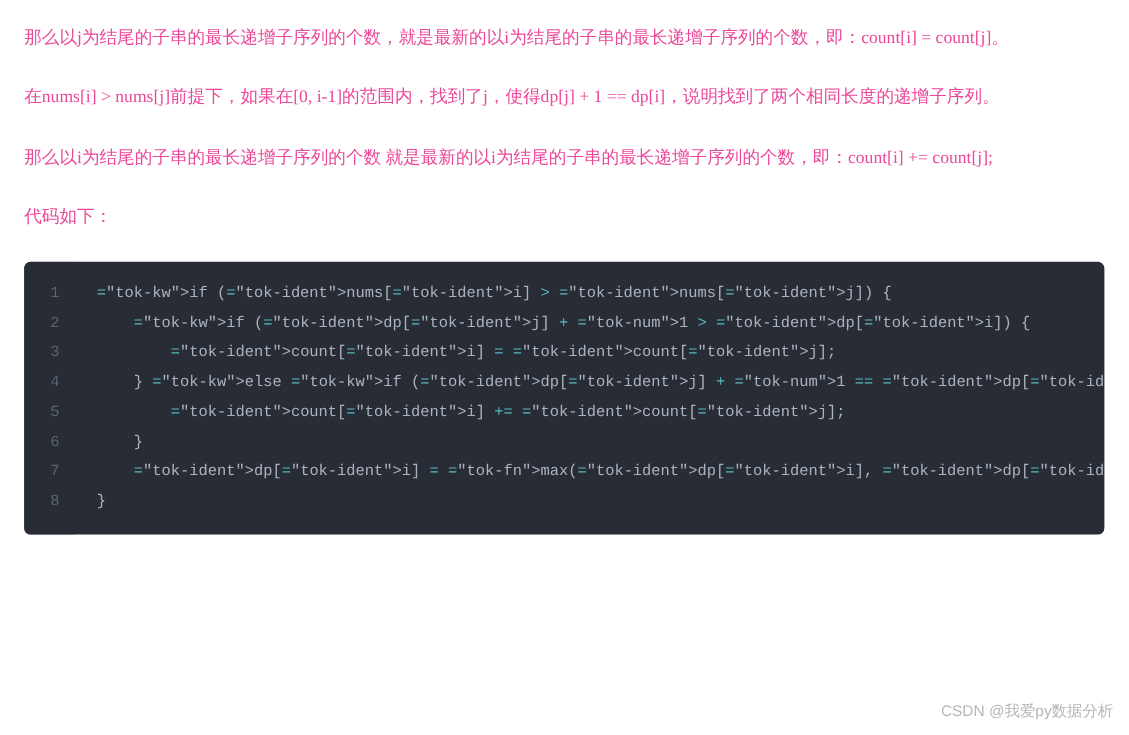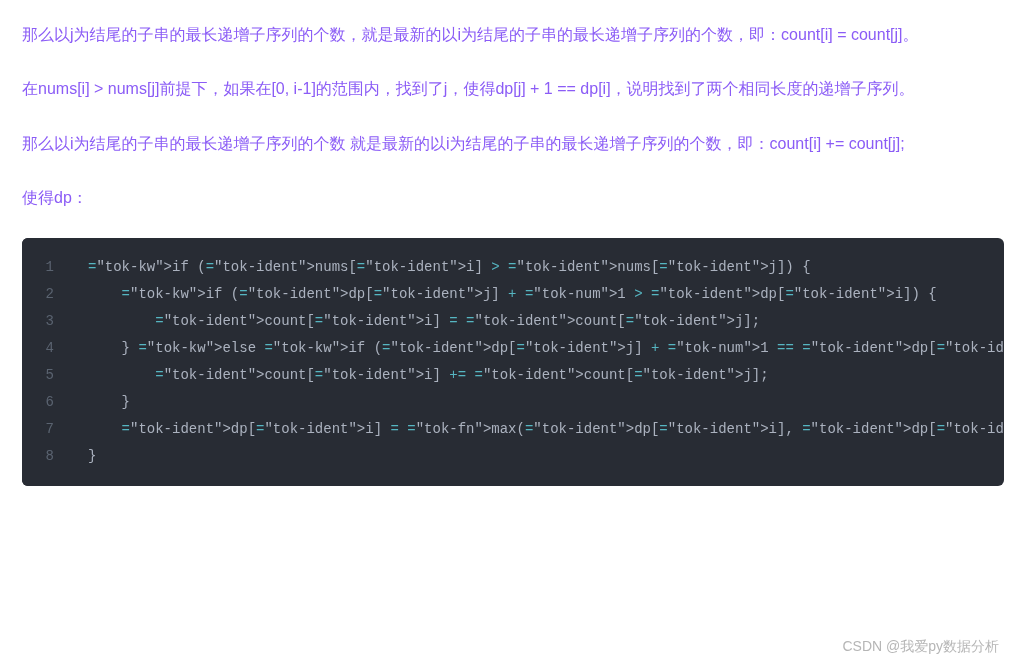--- a/index.html
+++ b/index.html
@@ -7,21 +7,22 @@
       font-family: -apple-system, BlinkMacSystemFont, "Segoe UI", "Microsoft YaHei", sans-serif;
       background: #ffffff;
       padding: 20px 22px;
       color: #4f4f4f;
       font-size: 16px;
       line-height: 1.9;
       width: 1026px;
     }
     .paragraph {
       margin-bottom: 24px;
-      color: #8b5cf6;
+      color: #ec4899;
+      font-family: Liberation Serif, serif;
     }
     .code-block {
       background: #282c34;
       border-radius: 6px;
       display: flex;
       margin-top: 14px;
       overflow: hidden;
     }
     .gutter {
       padding: 16px 0;
@@ -42,34 +43,34 @@
       padding: 16px 0 16px 20px;
       font-family: "Consolas", "Monaco", "Courier New", monospace;
       font-size: 14px;
       line-height: 27px;
       color: #abb2bf;
       white-space: pre;
     }
     .tok-op { color: #56b6c2; }
     .watermark {
       position: fixed;
-      right: 27px;
+      right: 14px;
       bottom: 8px;
       color: rgba(120,120,120,0.55);
       font-size: 14px;
       pointer-events: none;
     }
   </style>
 </head>
 <body>
 
 <p class="paragraph">那么以j为结尾的子串的最长递增子序列的个数，就是最新的以i为结尾的子串的最长递增子序列的个数，即：count[i] = count[j]。</p>
 <p class="paragraph">在nums[i] &gt; nums[j]前提下，如果在[0, i-1]的范围内，找到了j，使得dp[j] + 1 == dp[i]，说明找到了两个相同长度的递增子序列。</p>
 <p class="paragraph">那么以i为结尾的子串的最长递增子序列的个数 就是最新的以i为结尾的子串的最长递增子序列的个数，即：count[i] += count[j];</p>
-<p class="paragraph">使得dp：</p>
+<p class="paragraph">代码如下：</p>
 
 <div class="code-block">
   <div class="gutter">
     <span class="lineno">1</span>
     <span class="lineno">2</span>
     <span class="lineno">3</span>
     <span class="lineno">4</span>
     <span class="lineno">5</span>
     <span class="lineno">6</span>
     <span class="lineno">7</span>

